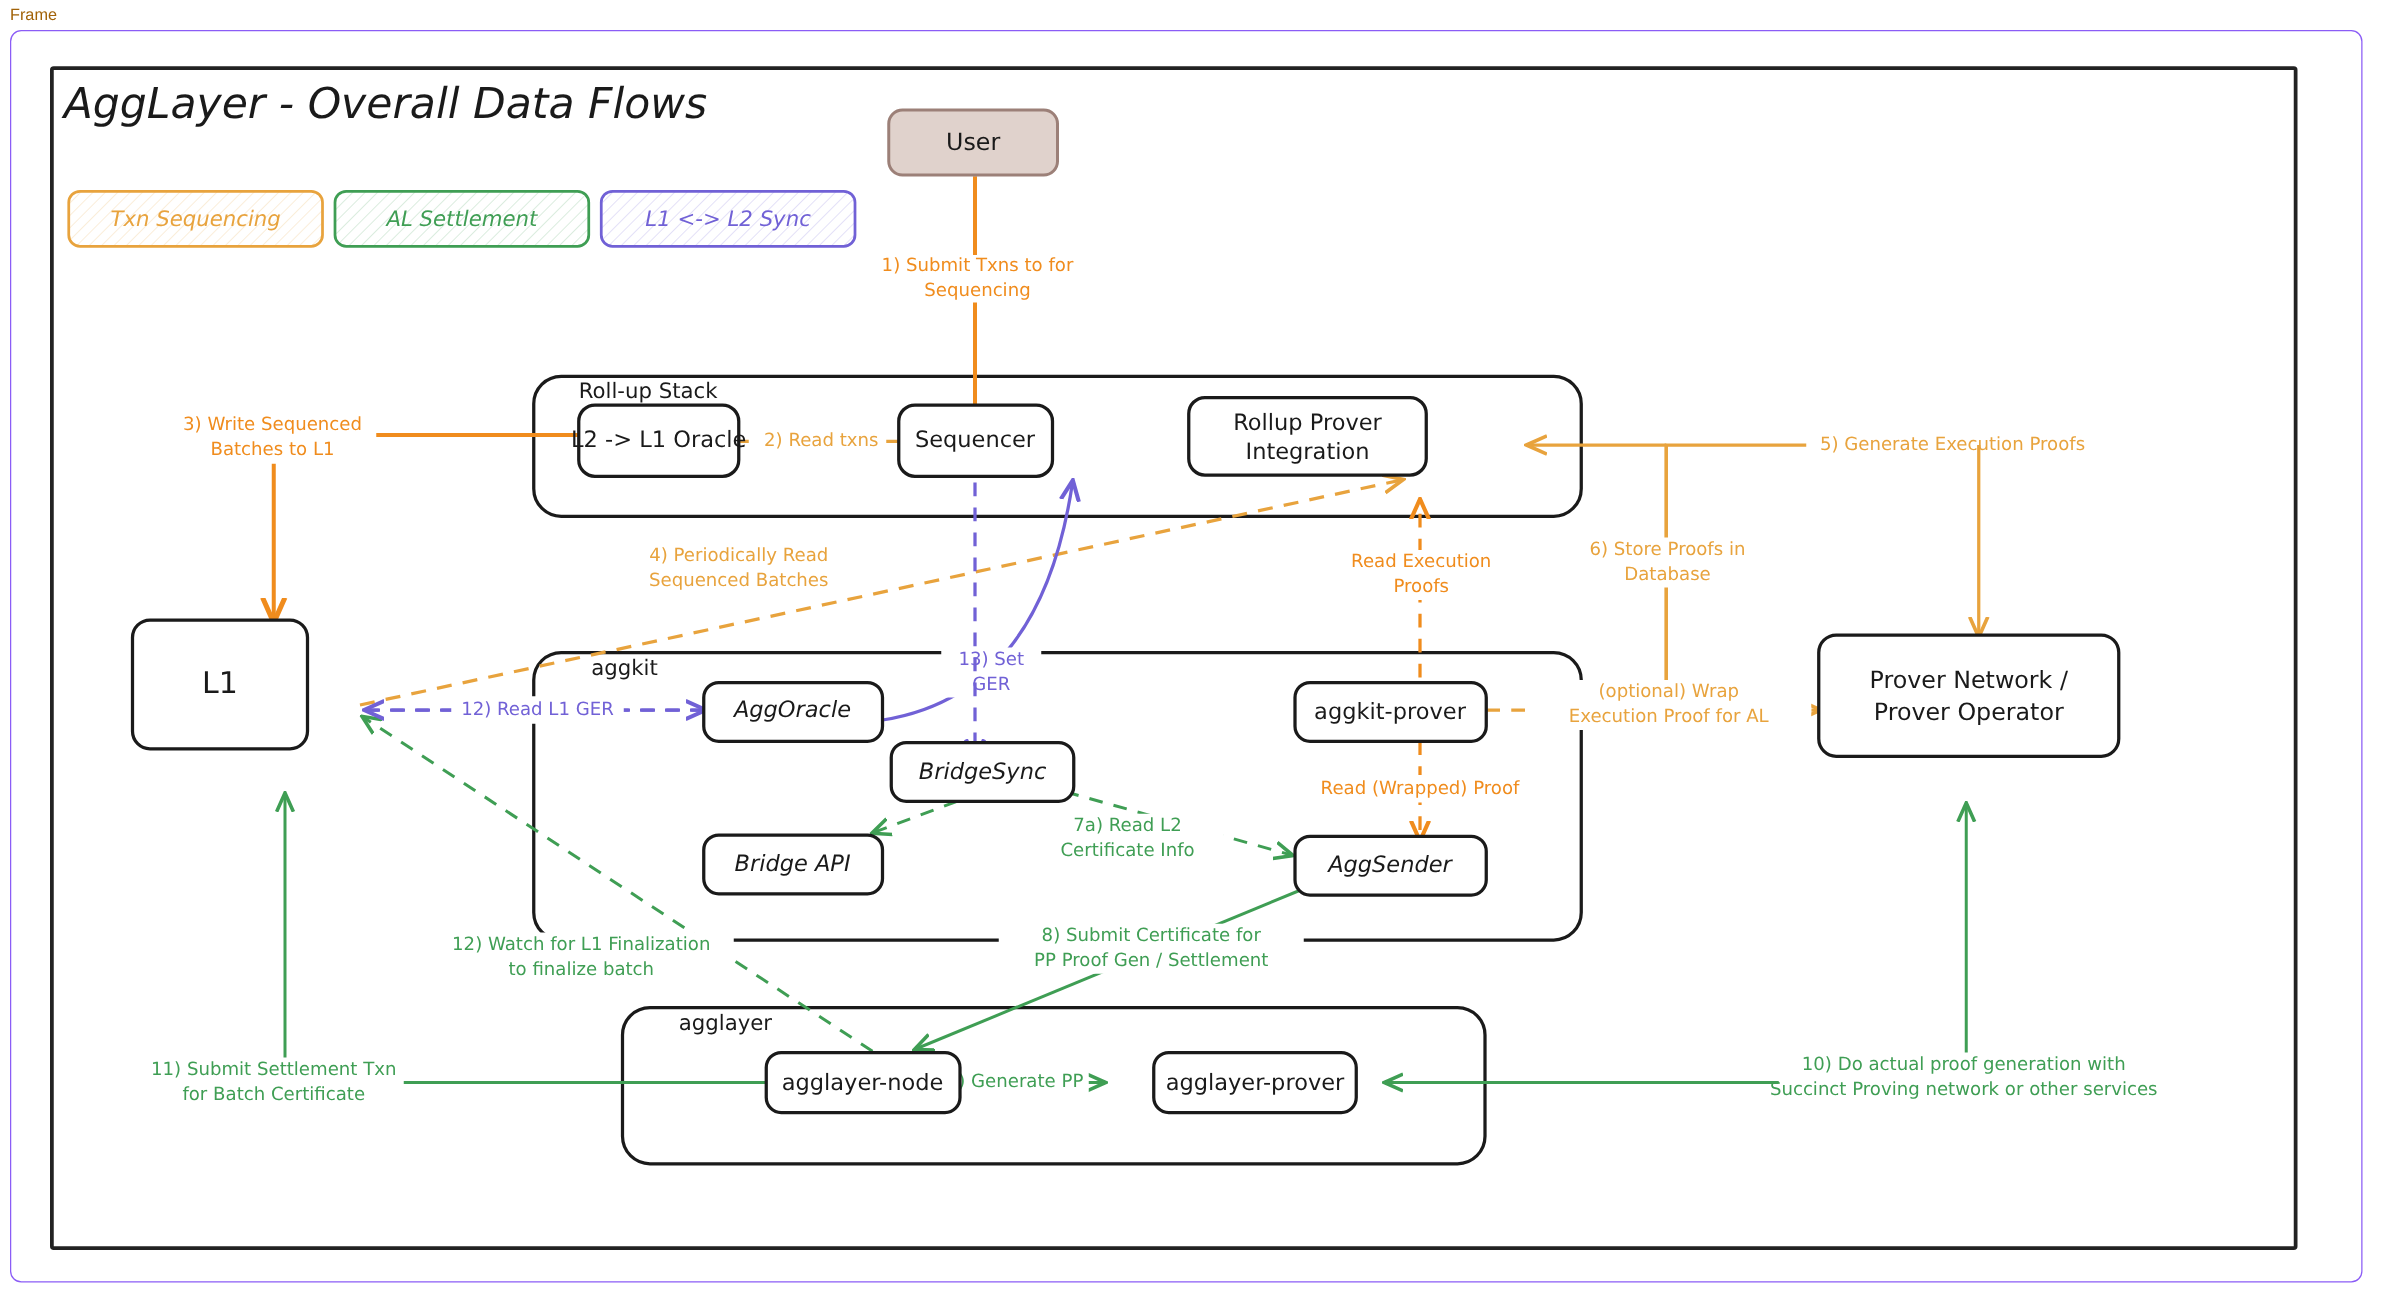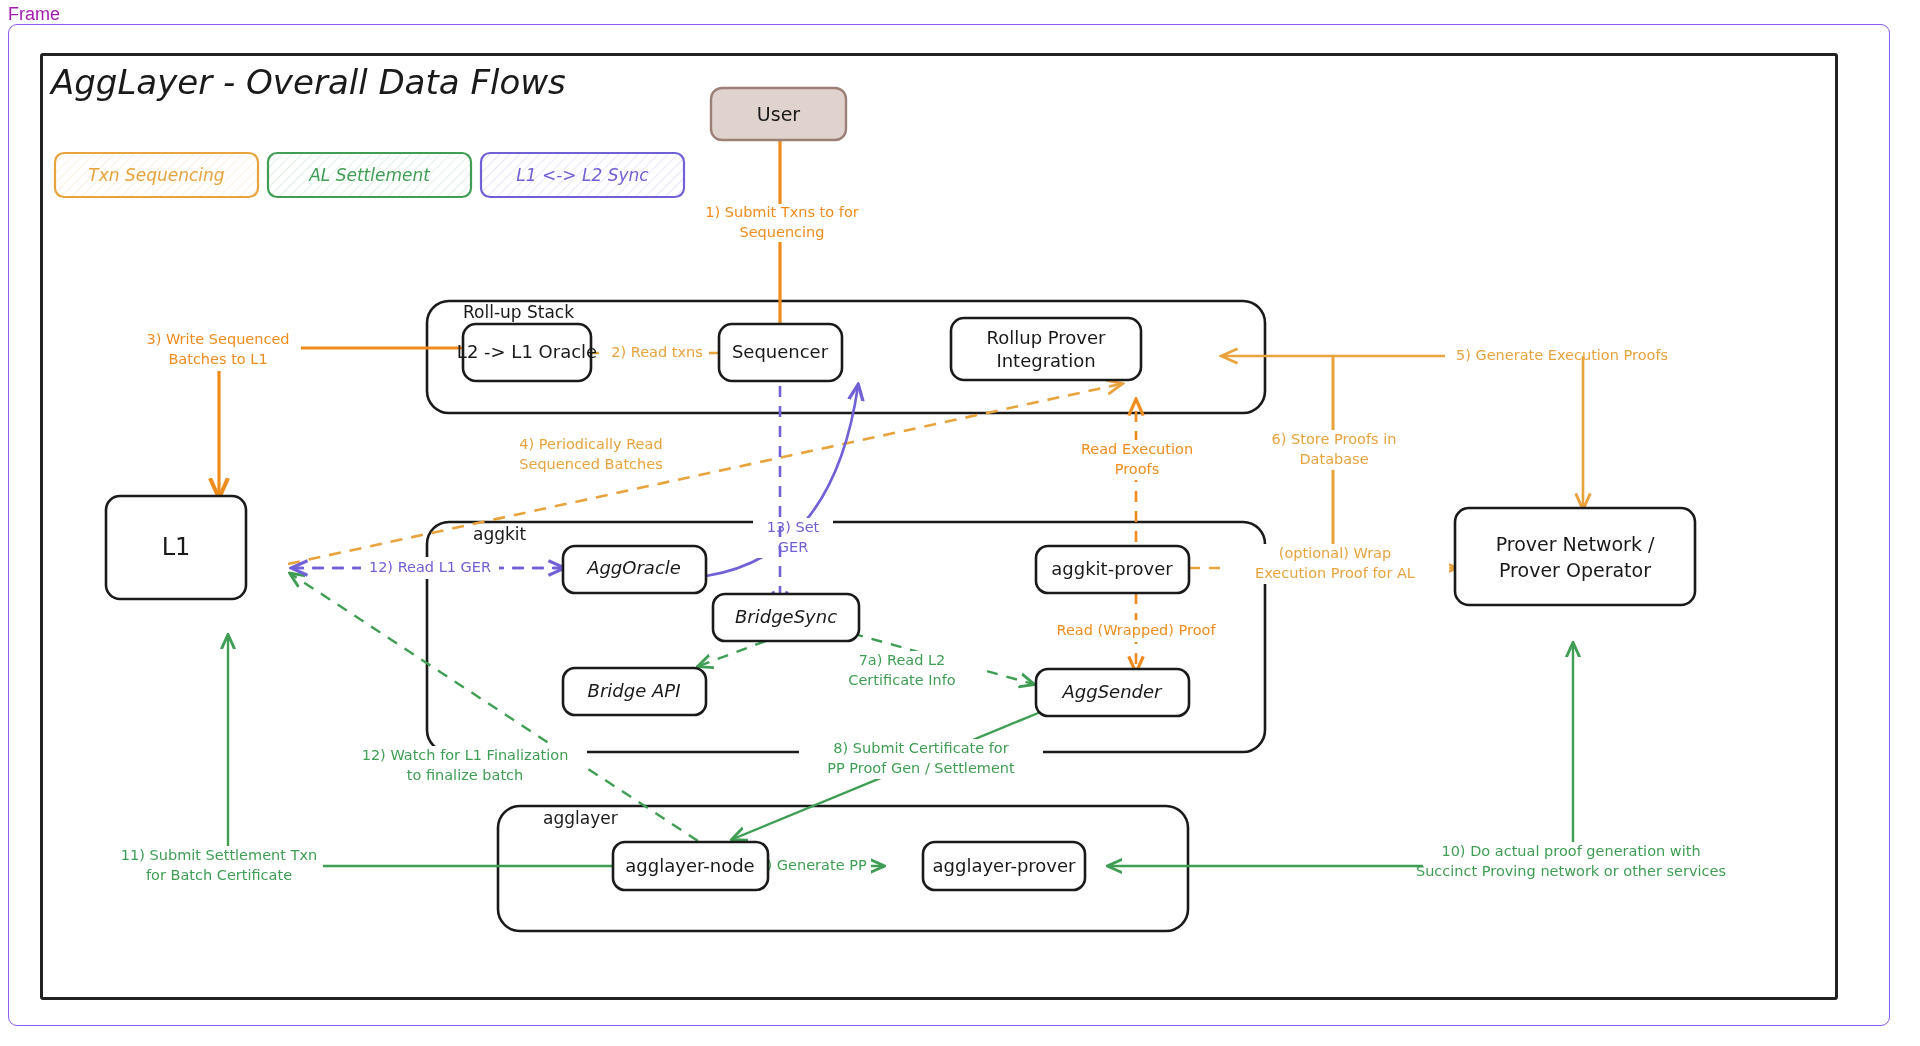--- a/index.html
+++ b/index.html
@@ -1,17 +1,17 @@
 <!DOCTYPE html>
 <html><head>
 <meta charset="utf-8">
 <style>
   html,body{margin:0;padding:0;background:#ffffff;}
   body{font-family:"DejaVu Sans",sans-serif;width:1920px;height:1046px;overflow:hidden;}
-  #frame-label{font-family:"Liberation Sans",sans-serif;font-size:18px;color:#a21caf;padding:4px 0 2px 8px;}
+  #frame-label{font-family:"Liberation Sans",sans-serif;font-size:13px;color:#a16207;padding:4px 0 2px 8px;}
   #outer-frame{position:absolute;left:8px;top:24px;width:1882px;height:1002px;
     border:1px solid #8b5cf6;border-radius:9px;background:#fff;box-sizing:border-box;}
   #canvas-frame{position:absolute;left:31px;top:28px;width:1798px;height:947px;
     border:3px solid #222;border-radius:3px;background:#fff;box-sizing:border-box;}
   #diagram{position:absolute;left:0;top:0;}
   .nd-txt{font-family:"DejaVu Sans",sans-serif;font-size:19px;fill:#1a1a1a;text-anchor:middle;dominant-baseline:middle;}
   .nd-txt.sm{font-size:18px;}
   .grp-txt{font-family:"DejaVu Sans",sans-serif;font-size:17px;fill:#1a1a1a;text-anchor:start;}
   .title-txt{font-family:"DejaVu Sans",sans-serif;font-size:34px;fill:#1a1a1a;font-style:italic;}
   .lg-txt{font-family:"DejaVu Sans",sans-serif;font-size:17px;text-anchor:middle;dominant-baseline:middle;font-style:italic;}

